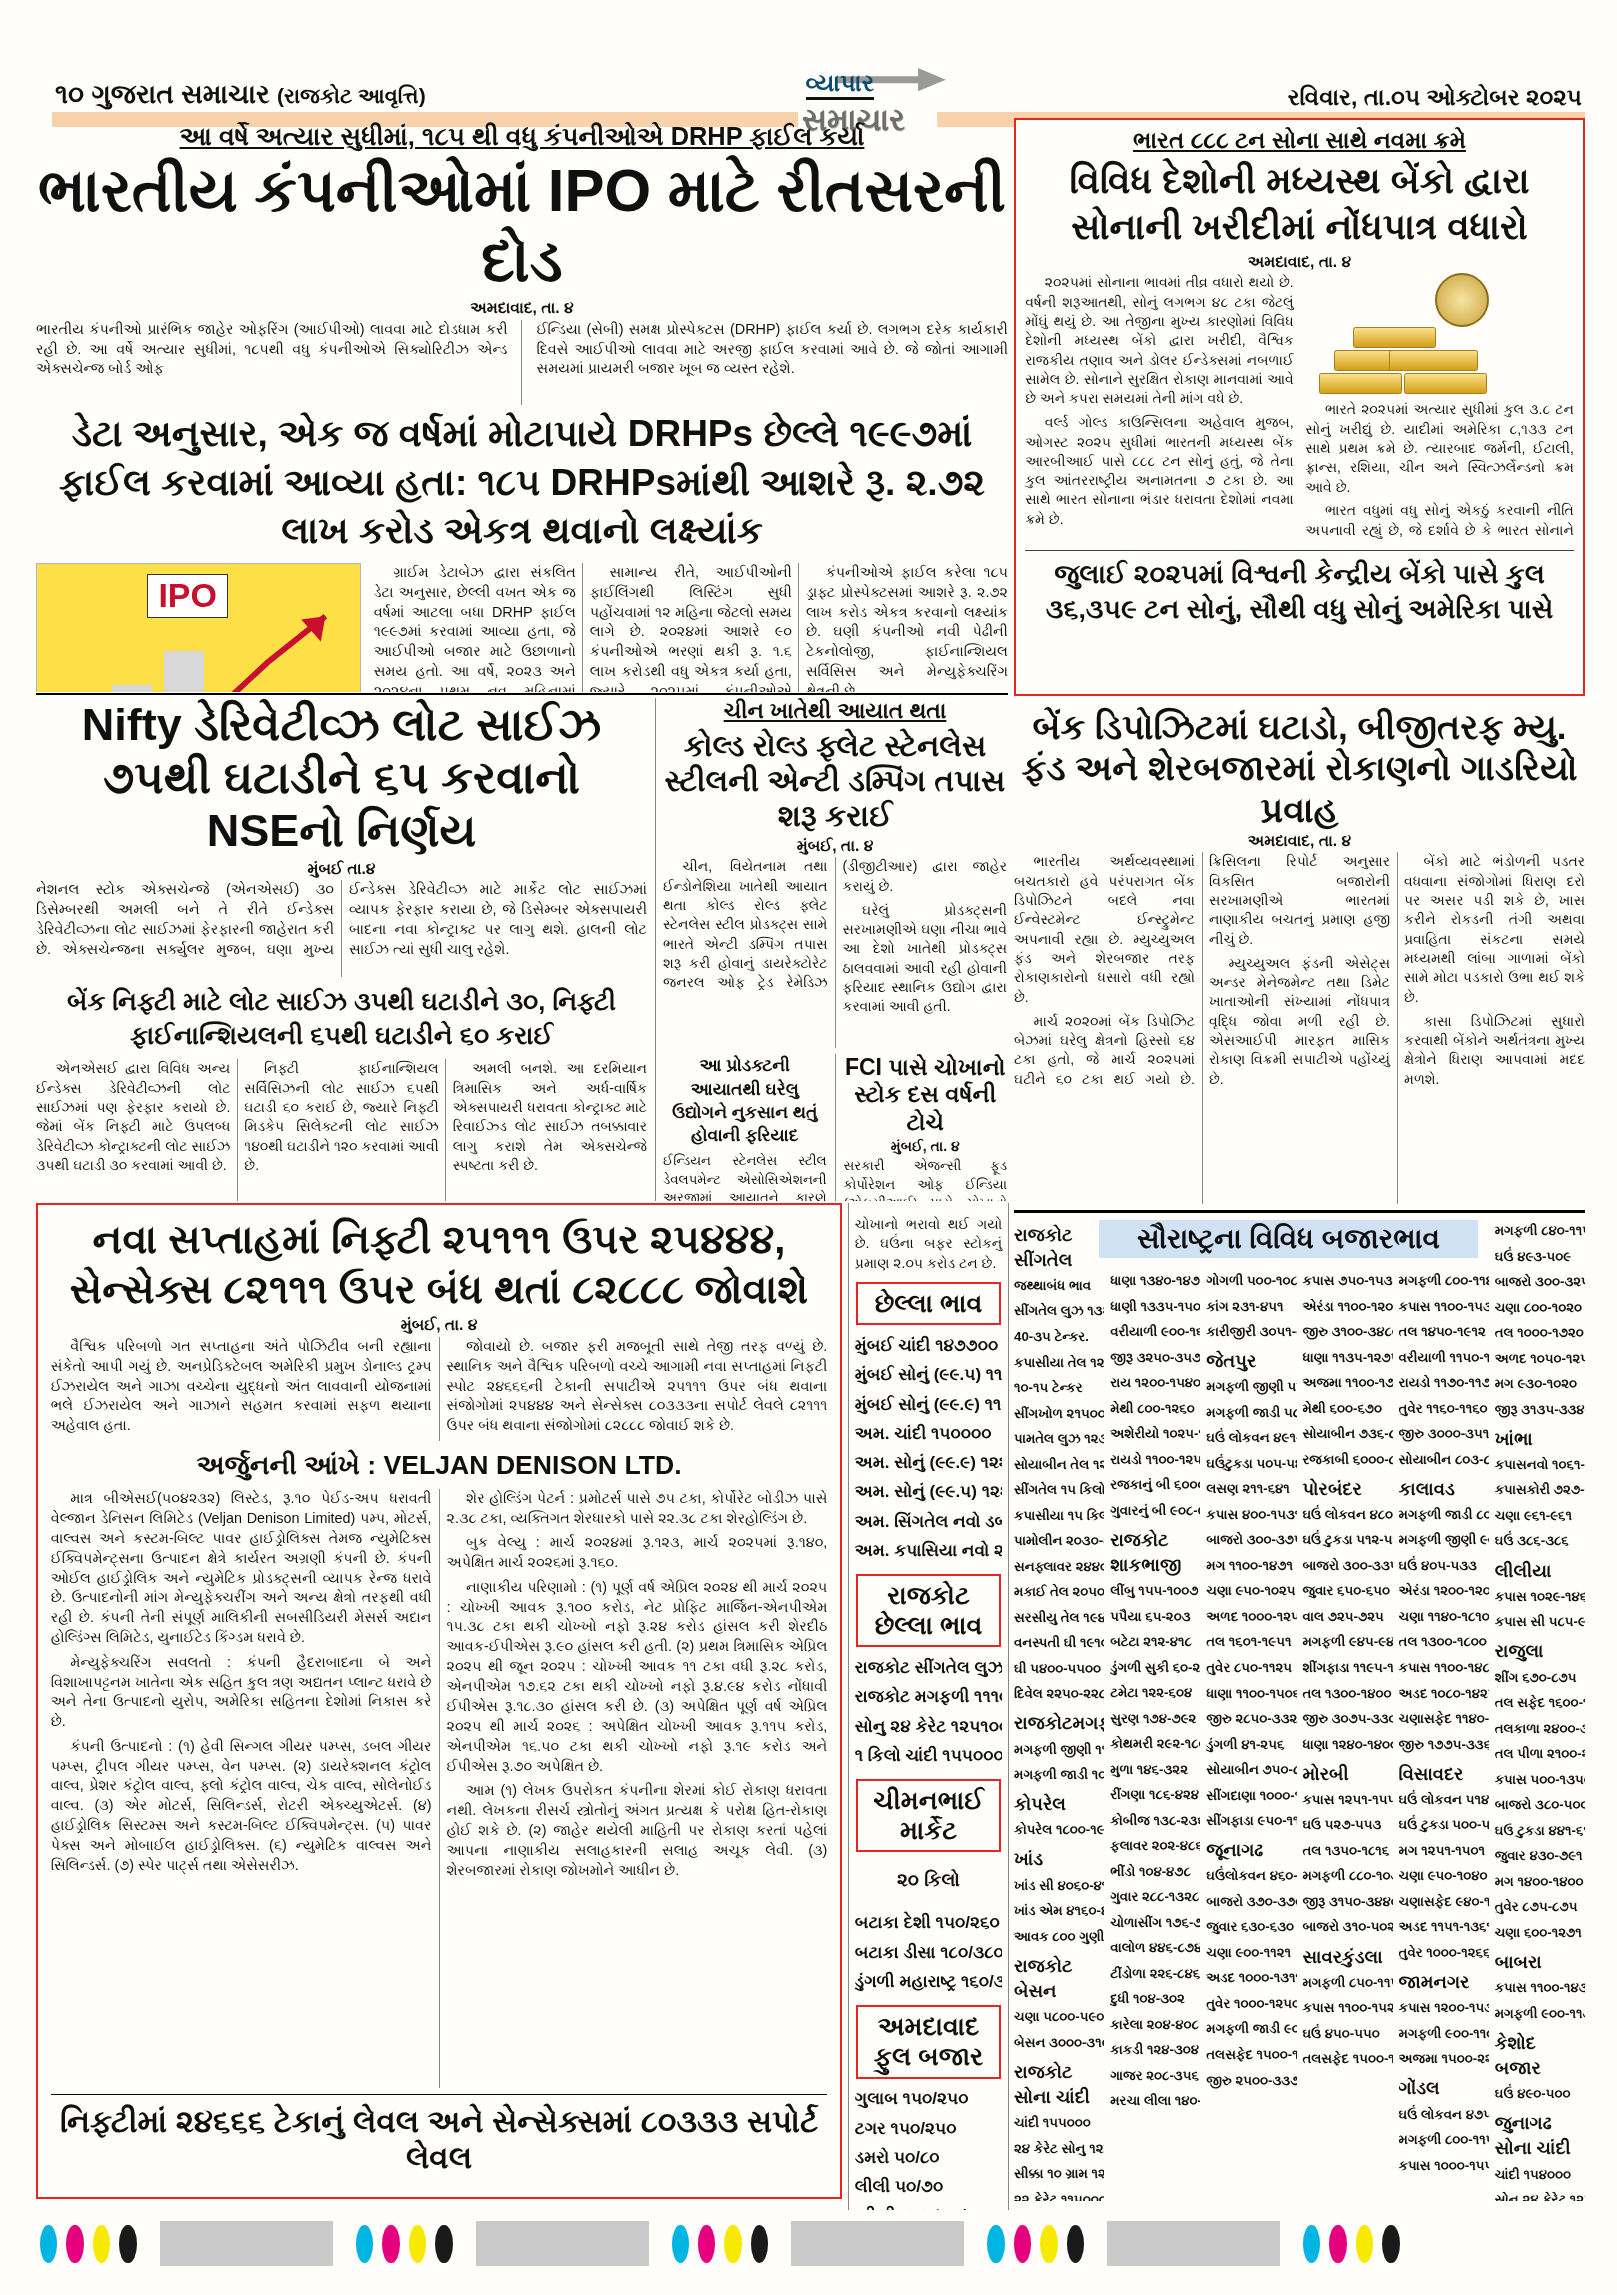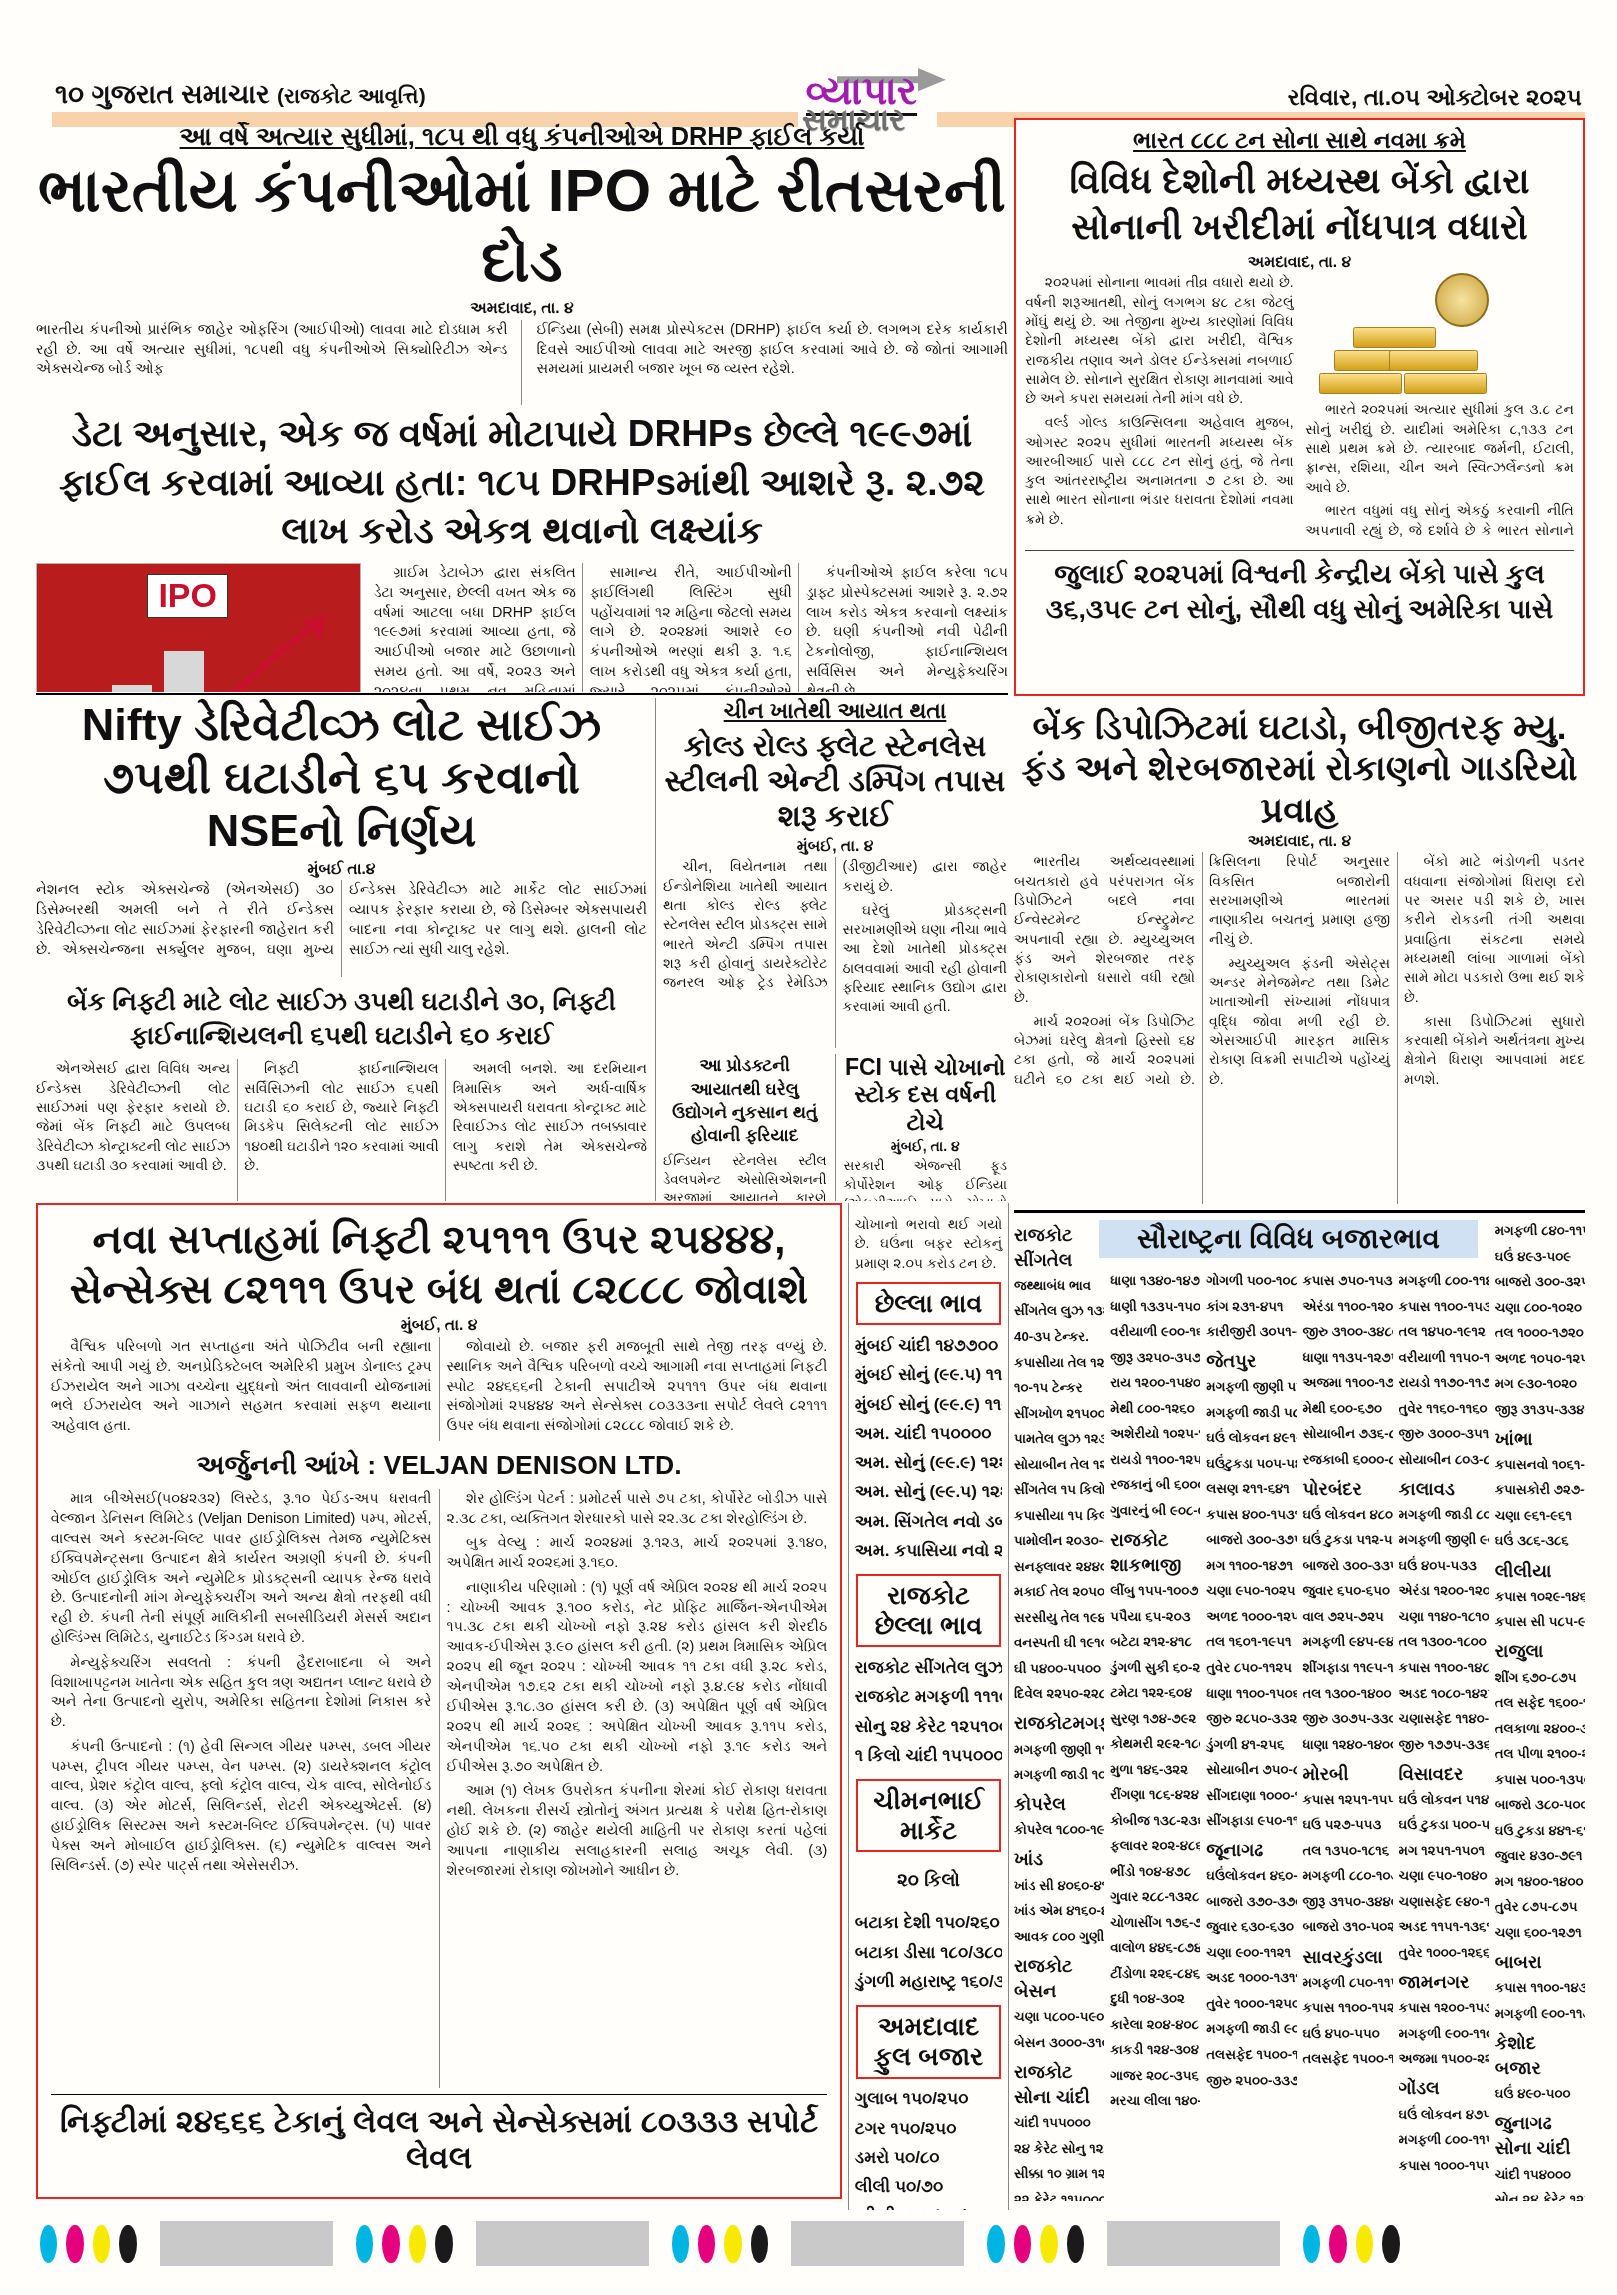--- a/index.html
+++ b/index.html
@@ -5,37 +5,37 @@
   html,body{margin:0;padding:0;background:#d9d9d9;}
   #page{position:relative;width:1617px;height:2295px;background:#fffefb;color:#101010;
         font-family:"Liberation Sans","DejaVu Sans",sans-serif;overflow:hidden;}
   .abs{position:absolute;}
   
   .hdr-left{left:55px;top:79px;font-size:26.6px;font-weight:bold;white-space:nowrap;}
   .hdr-edition{font-size:21px;font-weight:bold;}
   .hdr-date{right:35px;top:84px;font-size:23px;font-weight:bold;}
   .peach{background:#f8d2ab;height:15px;top:112px;}
   .masthead{left:802px;top:69px;width:139px;height:58px;}
-  .mh-w1{position:absolute;left:3.5px;top:1.2px;font-size:39px;font-weight:900;color:#a21caf;
+  .mh-w1{position:absolute;left:3.5px;top:1.2px;font-size:24px;font-weight:900;color:#0c4a6e;
          border-bottom:3.5px solid #111;line-height:1.1;}
   .mh-w2{position:absolute;left:0px;top:34px;font-size:31px;font-weight:900;color:#6e6e6e;
          text-shadow:0.6px 0.6px 0 #bbb;line-height:1.1;}
   .mh-arrow{position:absolute;left:35px;top:-8px;}
   
   .kicker{font-weight:bold;text-align:center;text-decoration:underline;}
   .hl{font-weight:bold;text-align:center;line-height:1.18;}
   .dl{font-weight:bold;text-align:center;font-size:15.6px;margin:2.3px 0;}
   .bt{font-size:14.4px;line-height:1.38;text-align:justify;}
   .bt p{margin:0 0 4.6px 0;text-indent:19.6px;}
   .c2{column-count:2;column-gap:15px;column-rule:0.6px solid #888;}
   .c3{column-count:3;column-gap:14px;column-rule:0.6px solid #888;}
   .clip{overflow:hidden;}
   .hrline{height:2.3px;background:#000;}
   
-  .illo{width:323px;height:215px;background:#b91c1c;border:0.6px solid #b5b5b5;position:relative;flex:none;}
+  .illo{width:323px;height:215px;background:#fde047;border:0.6px solid #b5b5b5;position:relative;flex:none;}
   .illo .bar{position:absolute;bottom:7px;background:#d8d8d8;width:40px;}
   .illo .ipo-sign{position:absolute;left:110px;top:10.4px;background:#fff;border:1.7px solid #333;
        padding:1.2px 10.4px;font-size:34px;font-weight:900;color:#c8102e;}
   
   .redbox{border:2.9px solid #e8251f;background:#fffefb;}
   .goldbars{width:179px;height:121px;position:relative;flex:none;margin:0 0 5.8px 8px;}
   .gbar{position:absolute;width:81px;height:19.6px;border:1.2px solid #a97c1d;border-radius:2.3px;
         background:linear-gradient(#f9e08a,#d4a017);}
   .gseal{position:absolute;right:3.5px;top:0;width:50px;height:50px;border-radius:50%;
         background:radial-gradient(#f6e3a0,#caa23a);border:2.3px solid #8a6d1d;}

